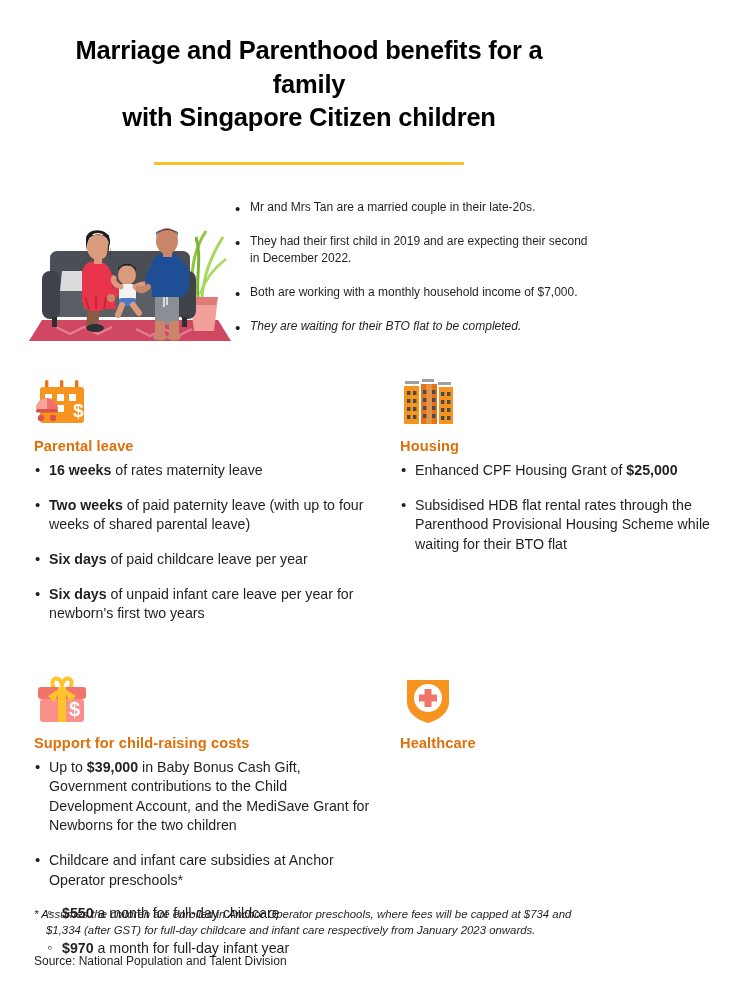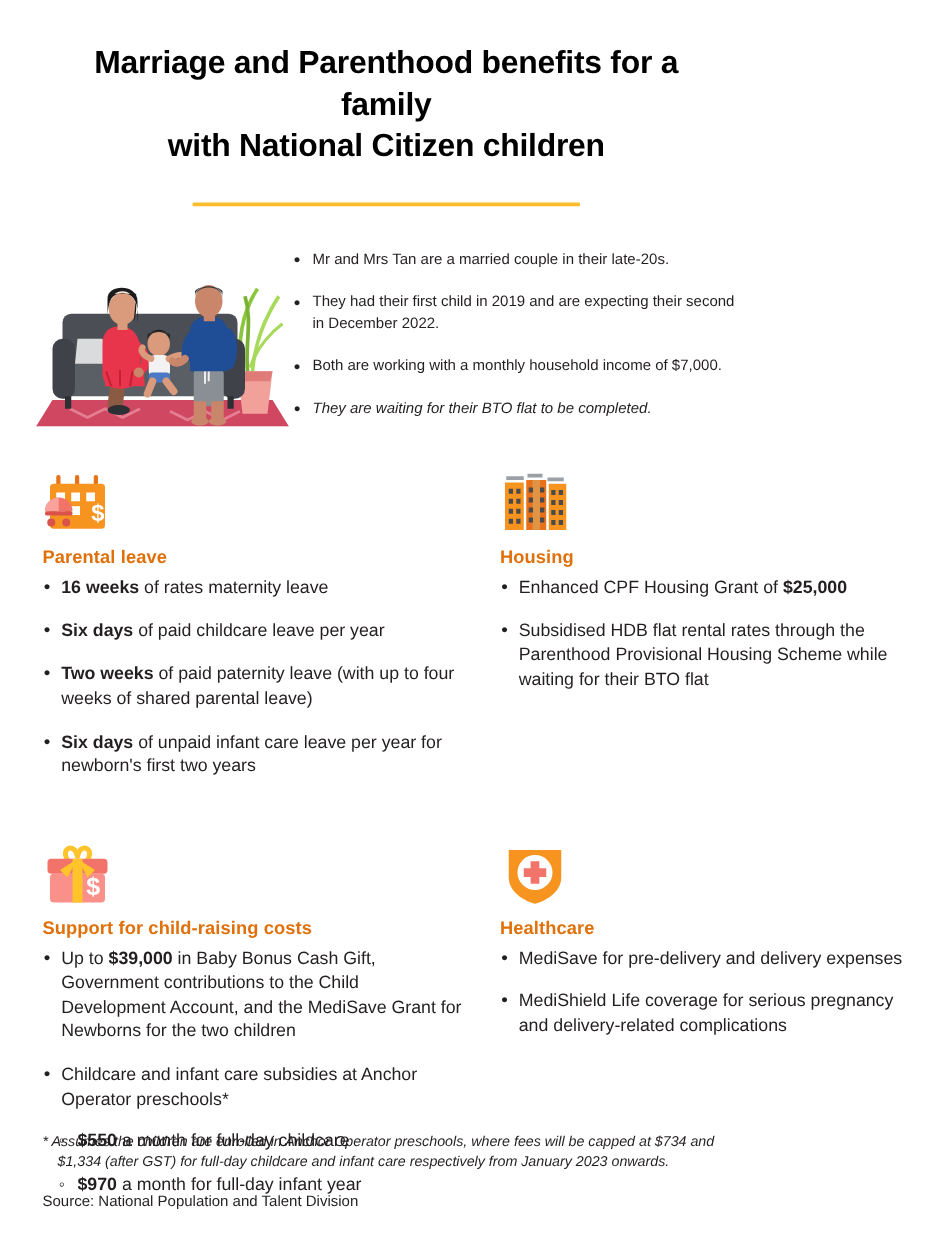--- a/index.html
+++ b/index.html
@@ -175,21 +175,21 @@
   }
 </style>
 </head>
 <body>
 
 <div class="page">
 
   <div class="title-block">
     <h1 class="title">
       <span>Marriage and Parenthood benefits for a family</span><br>
-      <span>with National Citizen children</span>
+      <span>with Singapore Citizen children</span>
     </h1>
     <div class="title-rule"></div>
   </div>
 
   <div class="intro-row">
 
     <div class="illustration">
       <svg viewBox="0 0 208 170" width="208" height="170">
 
         <polygon points="16,141 192,141 205,162 3,162" fill="#D44A63"></polygon>
@@ -290,22 +290,22 @@
           <path d="M2 32 A11 11 0 0 1 24 32 Z" fill="#F2736A"></path>
           <path d="M2 32 A11 11 0 0 1 13 21 L13 32 Z" fill="#F9A39C"></path>
           <rect x="2" y="32" width="22" height="3.4" rx="1.5" fill="#D9534A"></rect>
           <circle cx="7" cy="41" r="3.2" fill="#D9534A"></circle>
           <circle cx="19" cy="41" r="3.2" fill="#D9534A"></circle>
         </svg>
       </div>
       <h2 class="section-title">Parental leave</h2>
       <ul class="bullets">
         <li><b>16 weeks</b><span> of rates maternity leave</span></li>
+        <li><b>Two weeks</b><span> of paid paternity leave (with up to four weeks of shared parental leave)</span></li>
         <li><b>Six days</b><span> of paid childcare leave per year</span></li>
-        <li><b>Two weeks</b><span> of paid paternity leave (with up to four weeks of shared parental leave)</span></li>
         <li><b>Six days</b><span> of unpaid infant care leave per year for newborn's first two years</span></li>
       </ul>
     </div>
 
     <div class="cell right">
       <div class="icon-wrap">
         <svg width="56" height="52" viewBox="0 0 56 52">
           <rect x="5" y="4" width="14" height="3" fill="#9AA0A6"></rect>
           <rect x="22" y="2" width="12" height="3" fill="#9AA0A6"></rect>
           <rect x="38" y="5" width="13" height="3" fill="#9AA0A6"></rect>
@@ -374,24 +374,20 @@
 
     <div class="cell right row2">
       <div class="icon-wrap">
         <svg width="56" height="52" viewBox="0 0 56 52">
           <path d="M7 6 L49 6 L49 28 C49 40 36 47 28 49 C20 47 7 40 7 28 Z" fill="#F79420"></path>
           <circle cx="28" cy="24" r="14" fill="#ffffff"></circle>
           <path d="M24.5 15 L31.5 15 L31.5 20.5 L37 20.5 L37 27.5 L31.5 27.5 L31.5 33 L24.5 33 L24.5 27.5 L19 27.5 L19 20.5 L24.5 20.5 Z" fill="#F2736A"></path>
         </svg>
       </div>
       <h2 class="section-title">Healthcare</h2>
-      <ul class="bullets">
-        <li><span>MediSave for pre-delivery and delivery expenses</span></li>
-        <li><span>MediShield Life coverage for serious pregnancy and delivery-related complications</span></li>
-      </ul>
     </div>
   </div>
 
   <div class="footer">
     <p class="footnote">* Assumes the children are enrolled in Anchor Operator preschools, where fees will be capped at $734 and $1,334 (after GST) for full-day childcare and infant care respectively from January 2023 onwards.</p>
     <p class="source">Source: National Population and Talent Division</p>
   </div>
 
 </div>
 

